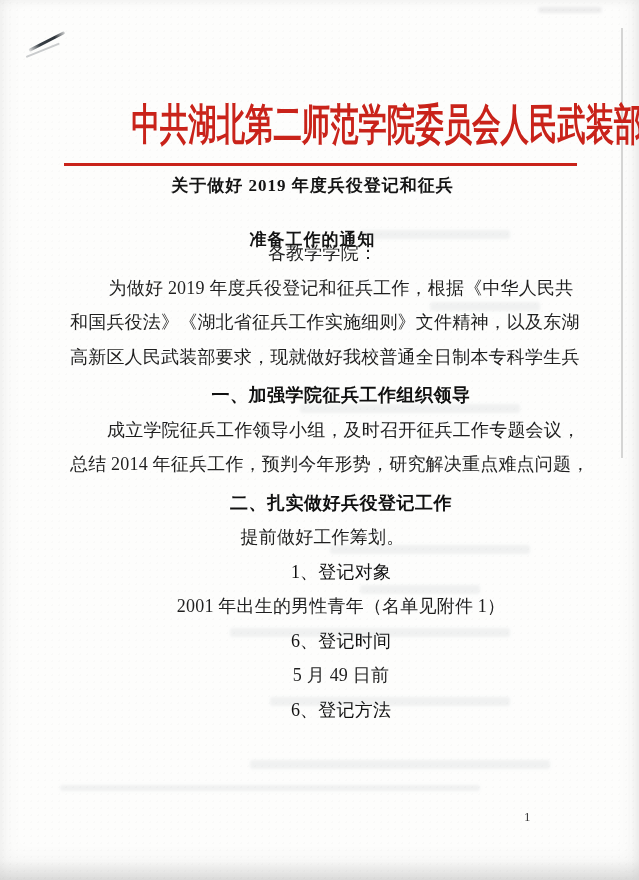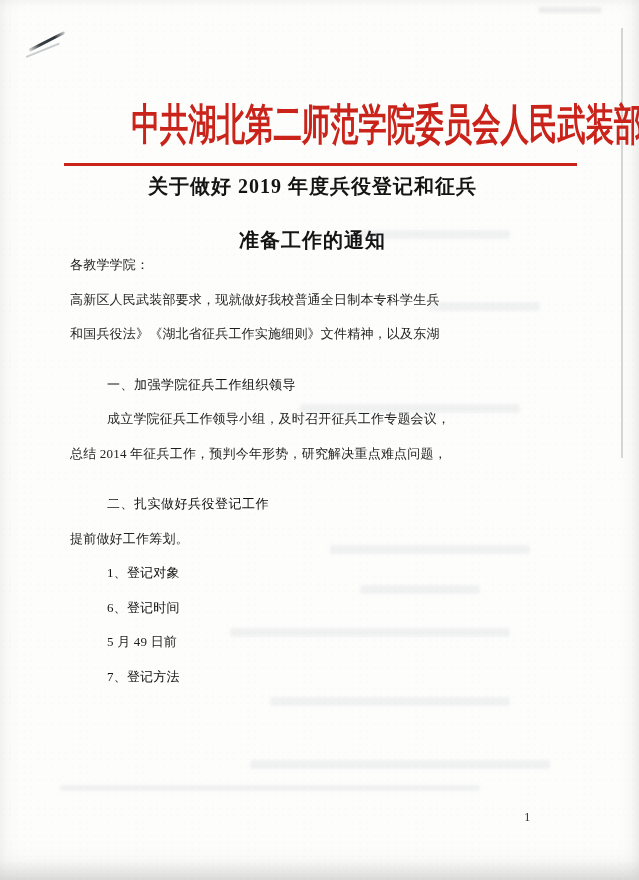--- a/index.html
+++ b/index.html
@@ -52,39 +52,40 @@
   .red-rule {
     position: absolute; left: 64px; top: 163px;
     width: 513px; height: 3px;
   }
 
   
   .doc-title {
     position: absolute; left: 0; top: 171px; width: 625px;
     text-align: center;
     font-weight: bold;
-    font-size: 20px;
+    font-size: 17px;
     color: #141414;
     letter-spacing: 1px;
   }
   .doc-title .t-line { line-height: 30px; }
   .doc-title .t-line + .t-line { margin-top: 24px; }
 
   
   .doc-body {
-    position: absolute; left: 70px; top: 248px; width: 505px;
-    font-size: 13px;
+    position: absolute; left: 70px; top: 236px; width: 505px;
+    font-size: 18px;
     color: #1f1f1f;
     letter-spacing: 0.2px;
+    text-align: center;
   }
   .line { min-height: 34.5px; line-height: 34.5px; white-space: nowrap; }
   .line.indent { padding-left: 37px; }
   .line.heading1 {
     font-family: "Liberation Sans", "DejaVu Sans", sans-serif;
-    font-weight: normal; color: #101010; margin-top: 16px; letter-spacing: 0.5px;
+    font-weight: bold; color: #101010; margin-top: 4px; letter-spacing: 0.5px;
   }
   .line.heading2 { font-weight: normal; color: #101010; }
 
   
   .artifact {
     position: absolute; height: 9px; border-radius: 3px;
     background: rgba(110,112,125,0.085);
     filter: blur(1.6px);
   }
   .edge-line-right {
@@ -122,31 +123,33 @@
   </div>
   <div class="red-rule" style="background: rgb(201, 35, 26);"></div>
 
   <div class="doc-title">
     <div class="t-line">关于做好 2019 年度兵役登记和征兵</div>
     <div class="t-line">准备工作的通知</div>
   </div>
 
   <div class="doc-body">
       <div class="line ">各教学学院：</div>
+      <div class="line  indent">为做好 2019 年度兵役登记和征兵工作，根据《中华人民共</div>
+      <div class="line ">和国兵役法》《湖北省征兵工作实施细则》文件精神，以及东湖</div>
       <div class="line ">高新区人民武装部要求，现就做好我校普通全日制本专科学生兵</div>
-      <div class="line ">和国兵役法》《湖北省征兵工作实施细则》文件精神，以及东湖</div>
       <div class="line heading1 indent">一、加强学院征兵工作组织领导</div>
       <div class="line  indent">成立学院征兵工作领导小组，及时召开征兵工作专题会议，</div>
       <div class="line ">总结 2014 年征兵工作，预判今年形势，研究解决重点难点问题，</div>
       <div class="line heading1 indent">二、扎实做好兵役登记工作</div>
       <div class="line ">提前做好工作筹划。</div>
       <div class="line heading2 indent">1、登记对象</div>
+      <div class="line  indent">2001 年出生的男性青年（名单见附件 1）</div>
       <div class="line heading2 indent">6、登记时间</div>
       <div class="line  indent">5 月 49 日前</div>
-      <div class="line heading2 indent">7、登记方法</div>
+      <div class="line heading2 indent">6、登记方法</div>
     </div>
 
   <div class="artifact" style="left:360px; top:230px; width:150px;"></div>
   <div class="artifact" style="left:430px; top:302px; width:110px;"></div>
   <div class="artifact" style="left:300px; top:404px; width:220px;"></div>
   <div class="artifact" style="left:330px; top:545px; width:200px;"></div>
   <div class="artifact" style="left:360px; top:585px; width:120px;"></div>
   <div class="artifact" style="left:230px; top:628px; width:280px;"></div>
   <div class="artifact" style="left:270px; top:697px; width:240px;"></div>
   <div class="artifact" style="left:250px; top:760px; width:300px;"></div>

